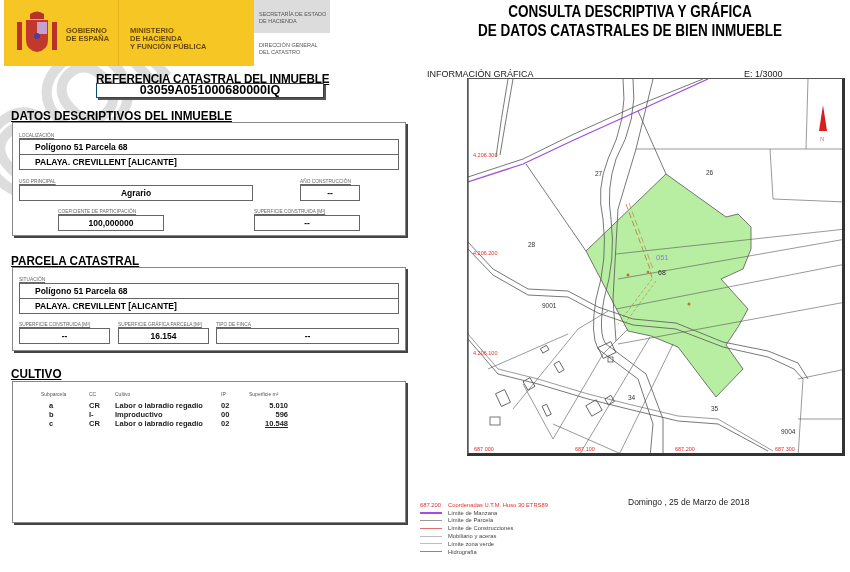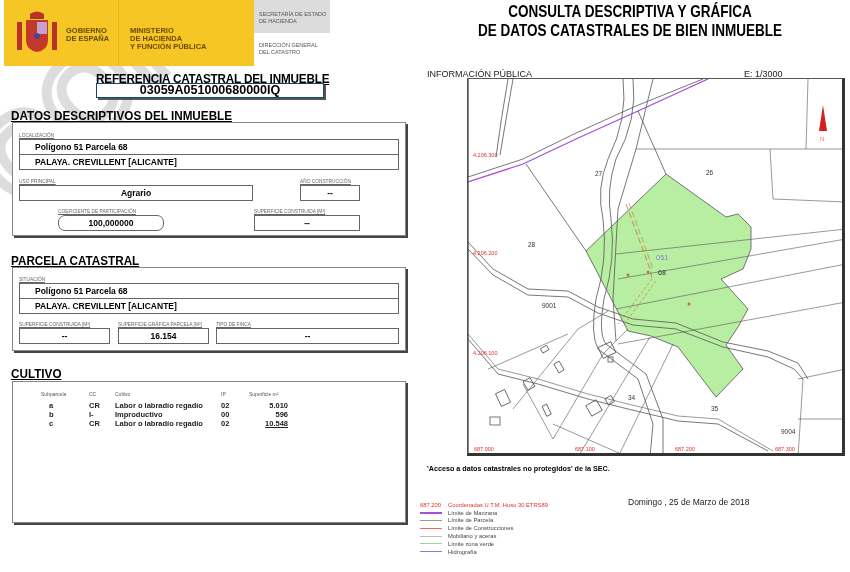--- a/index.html
+++ b/index.html
@@ -85,21 +85,21 @@
   <div class="abs lbl" style="left:6px;top:10px;">LOCALIZACIÓN</div>
   <div class="abs field left" style="left:6px;top:16px;width:380px;">Polígono 51 Parcela 68</div>
   <div class="abs field left" style="left:6px;top:31px;width:380px;">PALAYA. CREVILLENT [ALICANTE]</div>
 
   <div class="abs lbl" style="left:6px;top:56px;">USO PRINCIPAL</div>
   <div class="abs field center" style="left:6px;top:62px;width:234px;">Agrario</div>
   <div class="abs lbl" style="left:287px;top:56px;">AÑO CONSTRUCCIÓN</div>
   <div class="abs field center" style="left:287px;top:62px;width:60px;">--</div>
 
   <div class="abs lbl" style="left:45px;top:86px;">COEFICIENTE DE PARTICIPACIÓN</div>
-  <div class="abs field center" style="left:45px;top:92px;width:106px;border-radius:7px;">100,000000</div>
+  <div class="abs field center" style="left:45px;top:92px;width:106px;">100,000000</div>
   <div class="abs lbl" style="left:241px;top:86px;">SUPERFICIE CONSTRUIDA [m²]</div>
   <div class="abs field center" style="left:241px;top:92px;width:106px;">--</div>
 </div>
 
 <div class="abs section-title" style="left:11px;top:253px;">PARCELA CATASTRAL</div>
 <div class="abs panel" style="left:12px;top:267px;width:394px;height:84px;">
   <div class="abs lbl" style="left:6px;top:9px;">SITUACIÓN</div>
   <div class="abs field left" style="left:6px;top:15px;width:380px;">Polígono 51 Parcela 68</div>
   <div class="abs field left" style="left:6px;top:30px;width:380px;">PALAYA. CREVILLENT [ALICANTE]</div>
 
@@ -140,21 +140,21 @@
     <div class="abs cult-c" style="left:208px;top:37px;">02</div>
     <div class="abs cult-c" style="left:250px;top:37px;width:25px;text-align:right;text-decoration:underline;">10.548</div>
   </div>
 </div>
 
 <div class="abs main-title">
   <div>CONSULTA DESCRIPTIVA Y GRÁFICA</div>
   <div>DE DATOS CATASTRALES DE BIEN INMUEBLE</div>
 </div>
 
-<div class="abs info-title">INFORMACIÓN PÚBLICA</div>
+<div class="abs info-title">INFORMACIÓN GRÁFICA</div>
 <div class="abs scale">E: 1/3000</div>
 
 <div class="abs map-frame">
   <svg width="378" height="378" viewBox="0 0 378 378" style="position:absolute;left:0;top:0;">
 
     <polygon points="118,172 198,95 258,138 270,135 283,148 283,170 275,190 253,200 280,230 270,248 258,266 275,290 248,318 210,268 183,257 160,252 118,172" fill="#b7eea2" stroke="#555" stroke-width="0.8"></polygon>
 
     <path d="M0,103 L55,85 L108,60 L170,32 L240,0" stroke="#a44ee0" stroke-width="1.3" fill="none"></path>
     <path d="M0,98 L55,80 L106,55 L168,27 L235,0" stroke="#555" stroke-width="0.8" fill="none"></path>
 
@@ -231,21 +231,20 @@
   <div class="abs" style="left:5px;top:73px;font-size:5.5px;color:#e0302e;">4.206.300</div>
   <div class="abs" style="left:5px;top:171px;font-size:5.5px;color:#e0302e;">4.206.200</div>
   <div class="abs" style="left:5px;top:271px;font-size:5.5px;color:#e0302e;">4.206.100</div>
   <div class="abs" style="left:6px;top:367px;font-size:5.5px;color:#e0302e;">687.000</div>
   <div class="abs" style="left:107px;top:367px;font-size:5.5px;color:#e0302e;">687.100</div>
   <div class="abs" style="left:207px;top:367px;font-size:5.5px;color:#e0302e;">687.200</div>
   <div class="abs" style="left:307px;top:367px;font-size:5.5px;color:#e0302e;">687.300</div>
 </div>
 
 <div class="abs disclaimer">
-  <div>'Acceso a datos catastrales no protegidos' de la SEC.</div>
 </div>
 
 <div class="abs date">Domingo , 25 de Marzo de 2018</div>
 
 <div class="abs legend">
   <div class="legend-row">
     <span class="legend-text" style="color:#e0302e;width:22px;margin-right:6px;">687.200</span>
     <span class="legend-text" style="color:#e0302e;">Coordenadas U.T.M. Huso 30 ETRS89</span>
   </div>
   <div class="legend-row">

